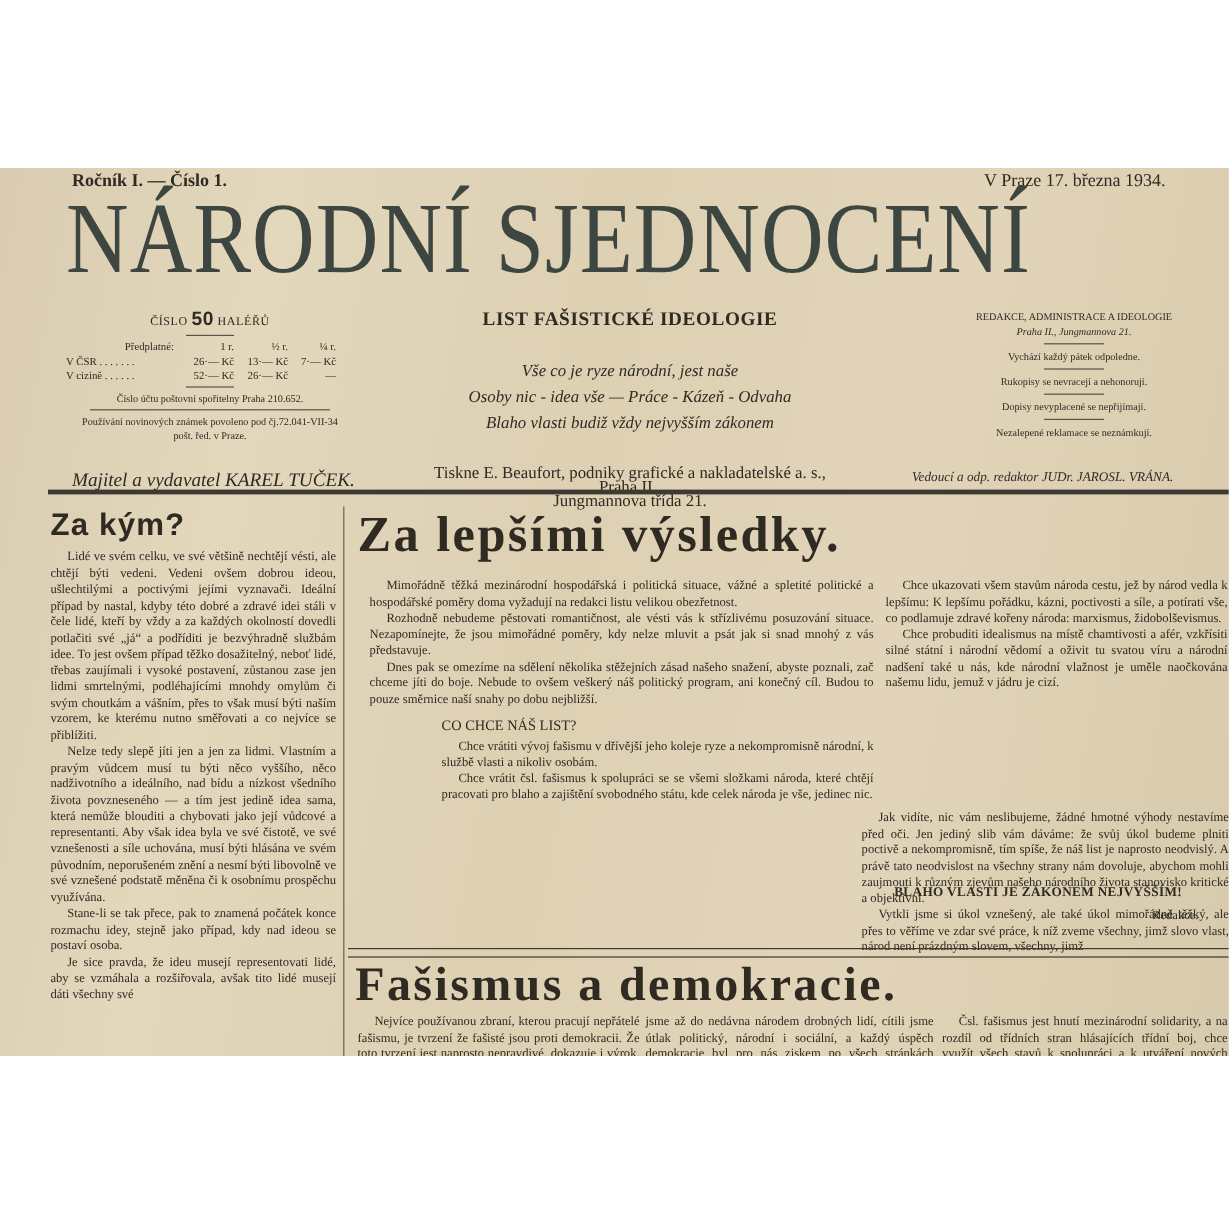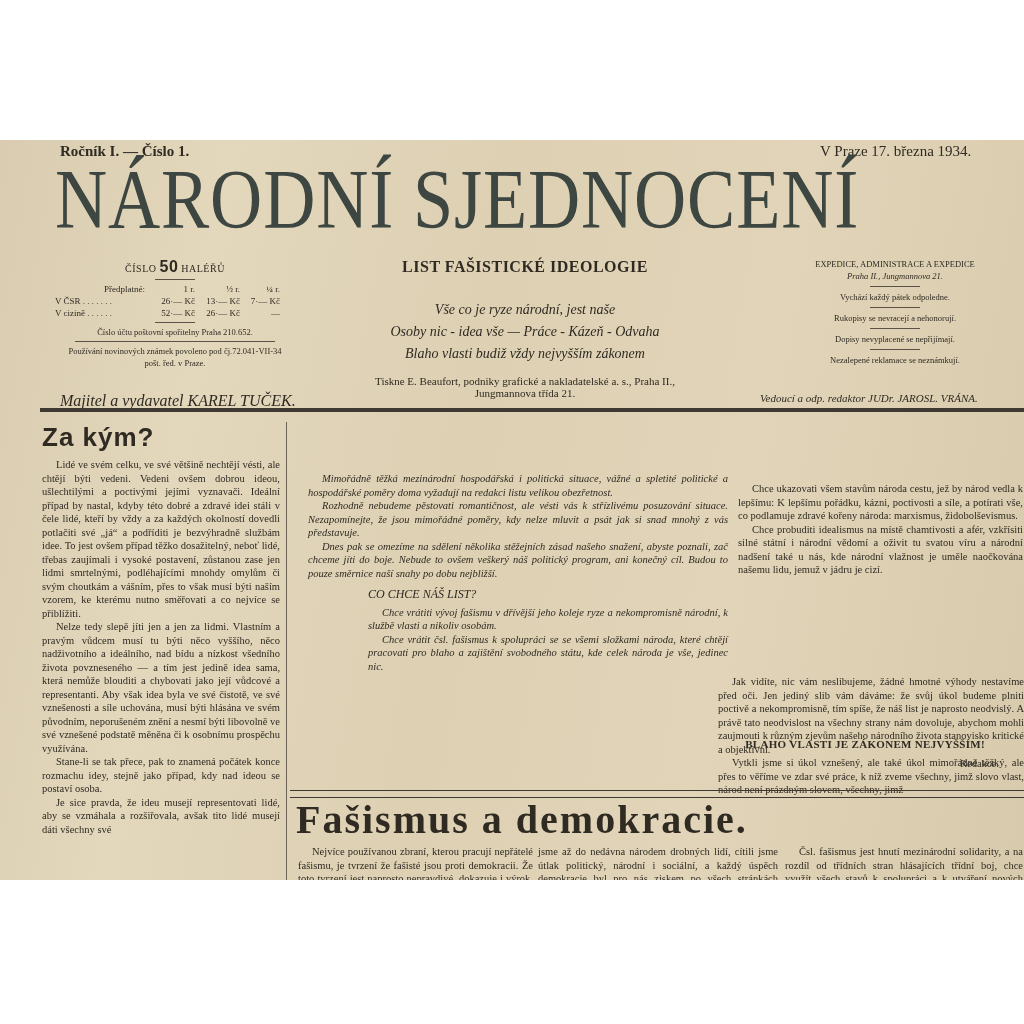--- a/index.html
+++ b/index.html
@@ -26,40 +26,40 @@
   .price .big { font-family:"Liberation Sans", sans-serif; font-weight:bold; font-size:16px; }
   .rule-s { width:40px; height:1px; background:#5a5246; margin:3px auto; }
   .sub-row { display:flex; font-size:9px; line-height:12px; }
   .sub-row span { display:inline-block; }
   .c0 { width:90px; } .c1 { width:50px; text-align:right; } .c2 { width:45px; text-align:right; } .c3 { width:40px; text-align:right; }
   .small-c { text-align:center; font-size:8.5px; line-height:12px; }
 
   .mid-box { left:360px; top:118px; width:330px; text-align:center; }
   .subtitle { font-size:16px; font-weight:bold; letter-spacing:0.5px; }
   .motto { font-size:14px; font-style:italic; line-height:22px; margin-top:23px; }
-  .printer { font-size:11px; line-height:12px; margin-top:10px; }
+  .printer { font-size:14px; line-height:12px; margin-top:24px; }
 
   .right-box { left:780px; top:118px; width:230px; text-align:center; font-size:8.5px; line-height:12px; }
   .right-box .sep { width:50px; height:1px; background:#5a5246; margin:4px auto; }
 
   .owner { left:60px; top:252px; font-size:16px; }
   .editor { left:760px; top:252px; font-size:11px; white-space:nowrap;font-style:italic; }
 
   .thick-rule { left:40px; top:268px; width:984px; height:4px; background:#3e3a33; }
 
   .col-text { font-size:10.5px; line-height:13.5px; text-align:justify; }
   .col-text p { margin:0; text-indent:14px; }
 
   .zakym-head { left:42px; top:282px; font-family:"Liberation Sans", sans-serif; font-weight:bold; font-size:26px; letter-spacing:1px; }
   .zakym-body { left:42px; top:318px; width:238px; height:420px; overflow:hidden; }
 
   .vline { left:286px; top:282px; width:1px; height:460px; background:#6a6253; }
 
   .lep-head { left:298px; top:282px; font-family:"Liberation Serif", serif; font-weight:bold; font-size:42px; letter-spacing:2px; white-space:nowrap; }
-  .lep-left { left:308px; top:332px; width:420px;font-style:italic; }
+  .lep-left { left:308px; top:342px; width:420px; }
   .lep-right { left:738px; top:342px; width:285px; }
   .closing { left:679px; top:652px; width:306px; text-align:right; font-size:11px; font-weight:bold; letter-spacing:0.3px; }
   .sign { left:960px; top:678px; font-size:10.5px; }
   .dbl { left:290px; top:650px; width:734px; height:6px; border-top:1.5px solid #3e3a33; border-bottom:1.5px solid #3e3a33; }
 
   .fas-head { left:296px; top:656px; font-family:"Liberation Serif", serif; font-weight:bold; font-size:40px; letter-spacing:2px; white-space:nowrap; }
   .fas-c1 { left:298px; top:705px; width:235px; }
   .fas-c2 { left:538px; top:705px; width:240px; }
   .fas-c3 { left:785px; top:705px; width:238px; }
 </style>
@@ -111,21 +111,21 @@
       <div>Osoby nic - idea vše — Práce - Kázeň - Odvaha</div>
       <div>Blaho vlasti budiž vždy nejvyšším zákonem</div>
     </div>
     <div class="printer">
       <div>Tiskne E. Beaufort, podniky grafické a nakladatelské a. s., Praha II.,</div>
       <div>Jungmannova třída 21.</div>
     </div>
   </div>
 
   <div class="abs right-box">
-    <div>EXPEDICE, ADMINISTRACE A EXPEDICE</div>
+    <div>REDAKCE, ADMINISTRACE A IDEOLOGIE</div>
     <div class="italic">Praha II., Jungmannova 21.</div>
     <div class="sep"></div>
     <div>Vychází každý pátek odpoledne.</div>
     <div class="sep"></div>
     <div>Rukopisy se nevracejí a nehonorují.</div>
     <div class="sep"></div>
     <div>Dopisy nevyplacené se nepřijímají.</div>
     <div class="sep"></div>
     <div>Nezalepené reklamace se neznámkují.</div>
   </div>
@@ -136,20 +136,21 @@
 
   <div class="abs zakym-head">Za kým?</div>
   <div class="abs zakym-body col-text">
     <p>Lidé ve svém celku, ve své většině nechtějí vésti, ale chtějí býti vedeni. Vedeni ovšem dobrou ideou, ušlechtilými a poctivými jejími vyznavači. Ideální případ by nastal, kdyby této dobré a zdravé idei stáli v čele lidé, kteří by vždy a za každých okolností dovedli potlačiti své „já“ a podříditi je bezvýhradně službám idee. To jest ovšem případ těžko dosažitelný, neboť lidé, třebas zaujímali i vysoké postavení, zůstanou zase jen lidmi smrtelnými, podléhajícími mnohdy omylům či svým choutkám a vášním, přes to však musí býti naším vzorem, ke kterému nutno směřovati a co nejvíce se přiblížiti.</p>
     <p>Nelze tedy slepě jíti jen a jen za lidmi. Vlastním a pravým vůdcem musí tu býti něco vyššího, něco nadživotního a ideálního, nad bídu a nízkost všedního života povzneseného — a tím jest jedině idea sama, která nemůže blouditi a chybovati jako její vůdcové a representanti. Aby však idea byla ve své čistotě, ve své vznešenosti a síle uchována, musí býti hlásána ve svém původním, neporušeném znění a nesmí býti libovolně ve své vznešené podstatě měněna či k osobnímu prospěchu využívána.</p>
     <p>Stane-li se tak přece, pak to znamená počátek konce rozmachu idey, stejně jako případ, kdy nad ideou se postaví osoba.</p>
     <p>Je sice pravda, že ideu musejí representovati lidé, aby se vzmáhala a rozšiřovala, avšak tito lidé musejí dáti všechny své</p>
   </div>
   <div class="abs vline"></div>
 
+  <div class="abs lep-head">Za lepšími výsledky.</div>
   <div class="abs lep-left col-text">
     <p>Mimořádně těžká mezinárodní hospodářská i politická situace, vážné a spletité politické a hospodářské poměry doma vyžadují na redakci listu velikou obezřetnost.</p>
     <p>Rozhodně nebudeme pěstovati romantičnost, ale vésti vás k střízlivému posuzování situace. Nezapomínejte, že jsou mimořádné poměry, kdy nelze mluvit a psát jak si snad mnohý z vás představuje.</p>
     <p>Dnes pak se omezíme na sdělení několika stěžejních zásad našeho snažení, abyste poznali, zač chceme jíti do boje. Nebude to ovšem veškerý náš politický program, ani konečný cíl. Budou to pouze směrnice naší snahy po dobu nejbližší.</p>
     <div style="margin:8px 0 4px 60px; font-size:12px; text-indent:0">CO CHCE NÁŠ LIST?</div>
     <div style="margin-left:60px">
       <p>Chce vrátiti vývoj fašismu v dřívější jeho koleje ryze a nekompromisně národní, k službě vlasti a nikoliv osobám.</p>
       <p>Chce vrátit čsl. fašismus k spolupráci se se všemi složkami národa, které chtějí pracovati pro blaho a zajištění svobodného státu, kde celek národa je vše, jedinec nic.</p>
     </div>
   </div>

